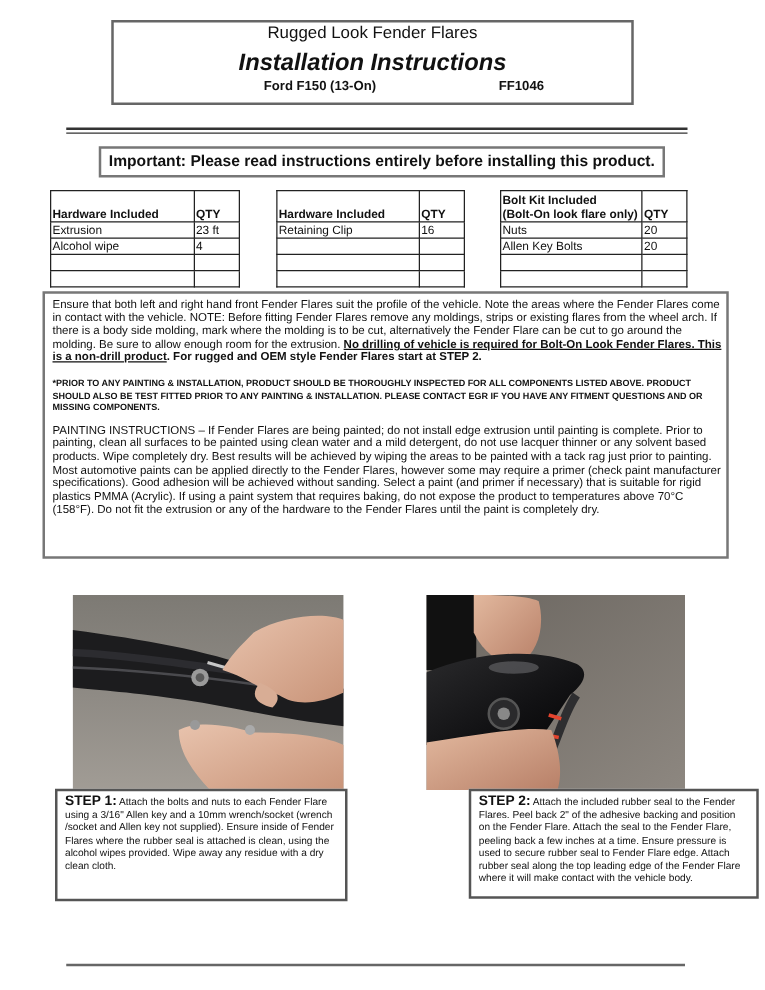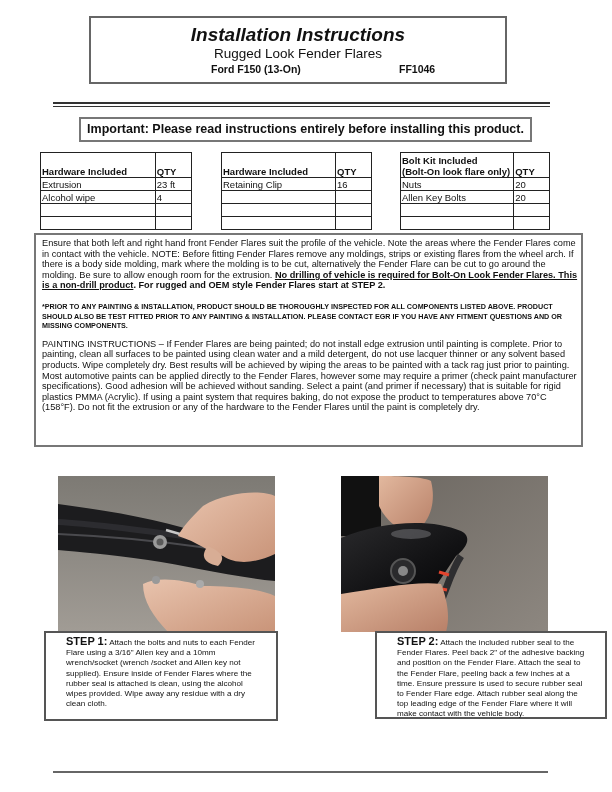--- a/index.html
+++ b/index.html
@@ -43,33 +43,33 @@
   #para1 .u { text-decoration: underline; font-weight: bold; }
   #para2 { font-size: 7.2px; font-weight: bold; line-height: 9.6px; margin-top: 11px !important; }
   #para3 { margin-top: 8px !important; }
 
   
   .photo { overflow: hidden; }
   #photo1 { left: 58px; top: 476px; width: 217px; height: 156px; }
   #photo2 { left: 341px; top: 476px; width: 207px; height: 156px; }
 
   
-  .step { border: 2px solid #555; box-sizing: border-box; font-size: 8.1px; line-height: 10.2px; padding: 3px 20px; background:#fff; }
+  .step { border: 2px solid #555; box-sizing: border-box; font-size: 8.1px; line-height: 10.2px; padding: 3px 6px; background:#fff; }
   #step1 { left: 44px; top: 631px; width: 234px; height: 90px; }
   #step2 { left: 329px; top: 631px; width: 232px; height: 88px; margin-left: 46px; }
   .step .label { font-weight: bold; font-size: 11px; }
 
   #footer-rule { left: 53px; top: 771px; width: 495px; border-top: 2px solid #666; height: 0; }
 </style>
 </head>
 <body>
 
 <div id="header" class="abs">
+  <div id="subtitle">Rugged Look Fender Flares</div>
   <div id="title">Installation Instructions</div>
-  <div id="subtitle">Rugged Look Fender Flares</div>
   <div id="model-line">
     <span id="vehicle">Ford F150 (13-On)</span>
     <span id="part-no">FF1046</span>
   </div>
 </div>
 
 <div id="rule1" class="abs rule"></div>
 <div id="rule2" class="abs rule"></div>
 
 <div id="important" class="abs">Important: Please read instructions entirely before installing this product.</div>

